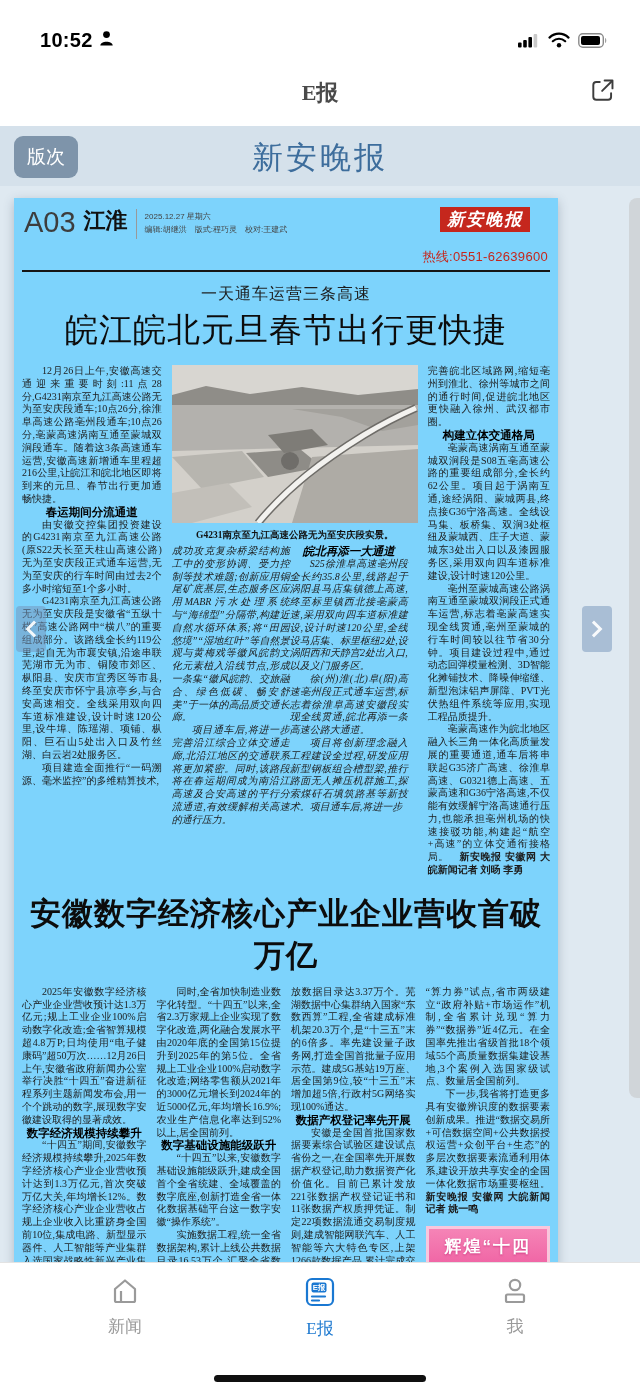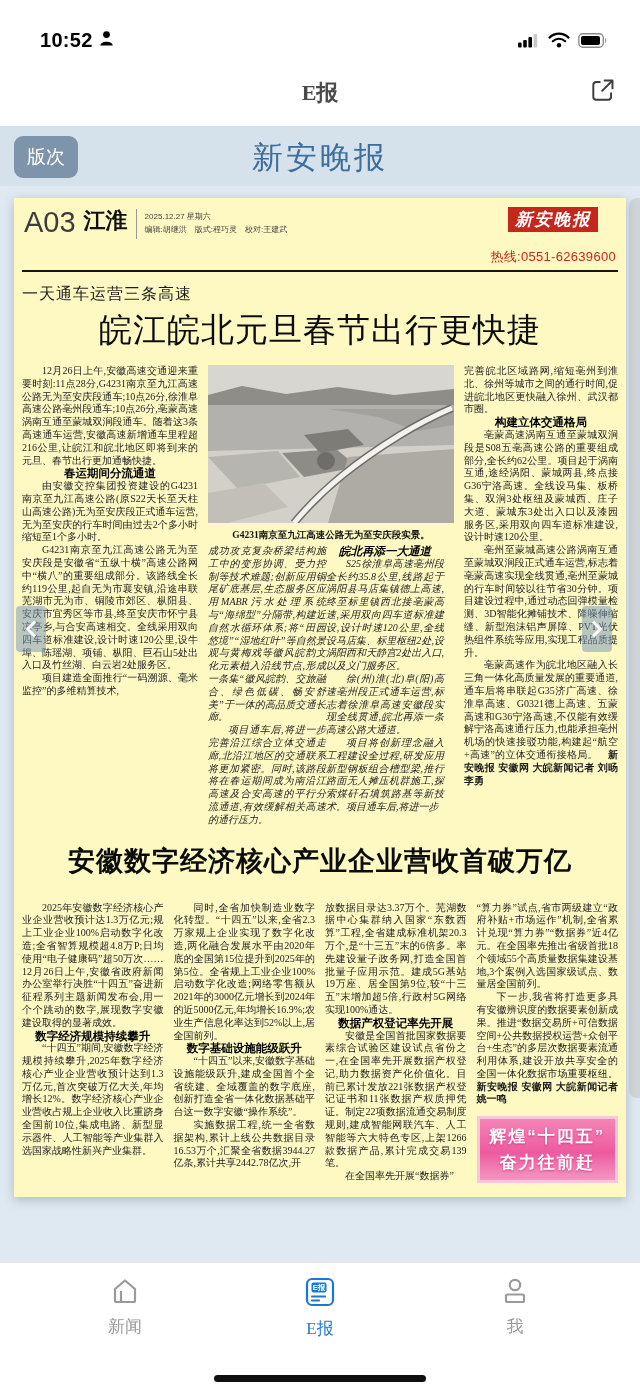--- a/index.html
+++ b/index.html
@@ -22,51 +22,51 @@
   .share-btn{position:absolute;right:22px;top:16px;width:30px;height:30px;background:none;border:none;padding:0;cursor:pointer;}
   
   .sub-header{position:absolute;top:126px;left:0;right:0;height:60px;background:#d5e1eb;}
   .banci-btn{position:absolute;left:14px;top:10px;background:#7e94aa;color:#fff;border:none;
     border-radius:9px;padding:8px 13px;font-size:19px;cursor:pointer;font-family:"Liberation Sans",sans-serif;}
   .sub-title{position:absolute;left:0;right:0;top:11px;text-align:center;color:#3d6d9c;
     font-size:31px;letter-spacing:3px;font-family:"Liberation Serif",serif;}
   
   .content{position:absolute;top:186px;left:0;right:0;height:1076px;background:#dfe9f1;overflow:hidden;}
   .next-page-strip{position:absolute;right:0;top:12px;width:11px;height:900px;background:#d0d5d9;border-radius:8px 0 0 8px;}
-  .page-card{position:relative;margin:12px 14px 0;width:612px;background:#fef9c3;
+  .page-card{position:relative;margin:12px 14px 0;width:544px;background:#7dd3fc;
     box-shadow:0 3px 10px rgba(50,70,90,.28);padding:8px 8px 14px;}
   
   .paper-head{display:flex;align-items:flex-start;padding:2px 2px 0;}
   .plabel{font-size:29px;color:#3d3d3d;font-weight:400;line-height:1;}
   .psection{font-size:22px;font-weight:700;font-family:"Liberation Serif",serif;margin-left:8px;line-height:1.2;color:#111;}
   .pdivider{width:1px;height:30px;background:#999;margin:1px 8px 0;}
   .pdate-block{font-size:8px;color:#444;line-height:1.6;padding-top:3px;}
   .masthead{margin-left:auto;text-align:center;}
   .masthead-box{background:#c5271d;color:#fff;font-family:"Liberation Serif",serif;font-style:italic;
     font-weight:700;font-size:17px;padding:3px 7px;letter-spacing:2px;white-space:nowrap;}
   .hotline{color:#c5271d;font-size:13px;margin-top:17px;letter-spacing:.3px;}
   .paper-rule{border-bottom:2.5px solid #151515;margin:4px 0 10px;}
   
-  .kicker{text-align:left;font-size:16px;color:#1d1d1d;letter-spacing:1px;margin:12px 0 3px;}
+  .kicker{text-align:center;font-size:16px;color:#1d1d1d;letter-spacing:1px;margin:12px 0 3px;}
   .headline1{text-align:center;font-size:33px;font-weight:400;color:#0c0c0c;letter-spacing:1px;margin:0 0 12px;}
   .art1{display:flex;gap:10px;}
   .a-col{font-family:"Liberation Serif",serif;font-size:10px;line-height:12.8px;color:#1c1c1c;text-align:justify;}
   .a-col p{margin:0;text-indent:2em;}
   .col-sub{font-family:"Liberation Sans",sans-serif;font-weight:700;text-align:center;
     font-size:11.5px;margin:5px 0;text-indent:0 !important;color:#000;}
   .c1{width:176px;}
   .midgroup{width:246px;}
   .c4{width:154px;}
   .mid-cols{display:flex;gap:0;margin-top:3px;font-style:italic;}
   .mid-cols .a-col{width:118px;}
   .photo{width:246px;height:158px;display:block;}
   .caption{font-size:9.5px;font-weight:700;text-align:center;font-family:"Liberation Serif",serif;margin:6px 0 1px;color:#111;}
   .byline{font-weight:700;font-family:"Liberation Sans",sans-serif;}
   
-  .art2-headline{text-align:center;font-size:27px;font-weight:900;color:#0c0c0c;margin:16px 0 23px;letter-spacing:1px;}
+  .art2-headline{text-align:center;font-size:31px;font-weight:900;color:#0c0c0c;margin:16px 0 9px;letter-spacing:1px;}
   .art2{display:flex;gap:10px;}
   .art2 .a-col{flex:1;min-width:0;}
   .pink-banner{margin-top:10px;background:linear-gradient(180deg,#f584b6 0%,#ee5a9f 55%,#f397c3 100%);
     border:3px solid #f9c6dc;color:#fff;text-align:center;padding:5px 2px;font-weight:900;font-size:17px;
     letter-spacing:2px;line-height:1.5;text-shadow:0 1px 2px rgba(190,30,110,.65);font-family:"Liberation Sans",sans-serif;}
   
   .page-nav{position:absolute;width:30px;height:46px;background:rgba(115,148,186,.5);
     top:420px;display:flex;align-items:center;justify-content:center;border-radius:4px;cursor:pointer;}
   .page-nav.left{left:16px;}
   .page-nav.right{right:28px;}

